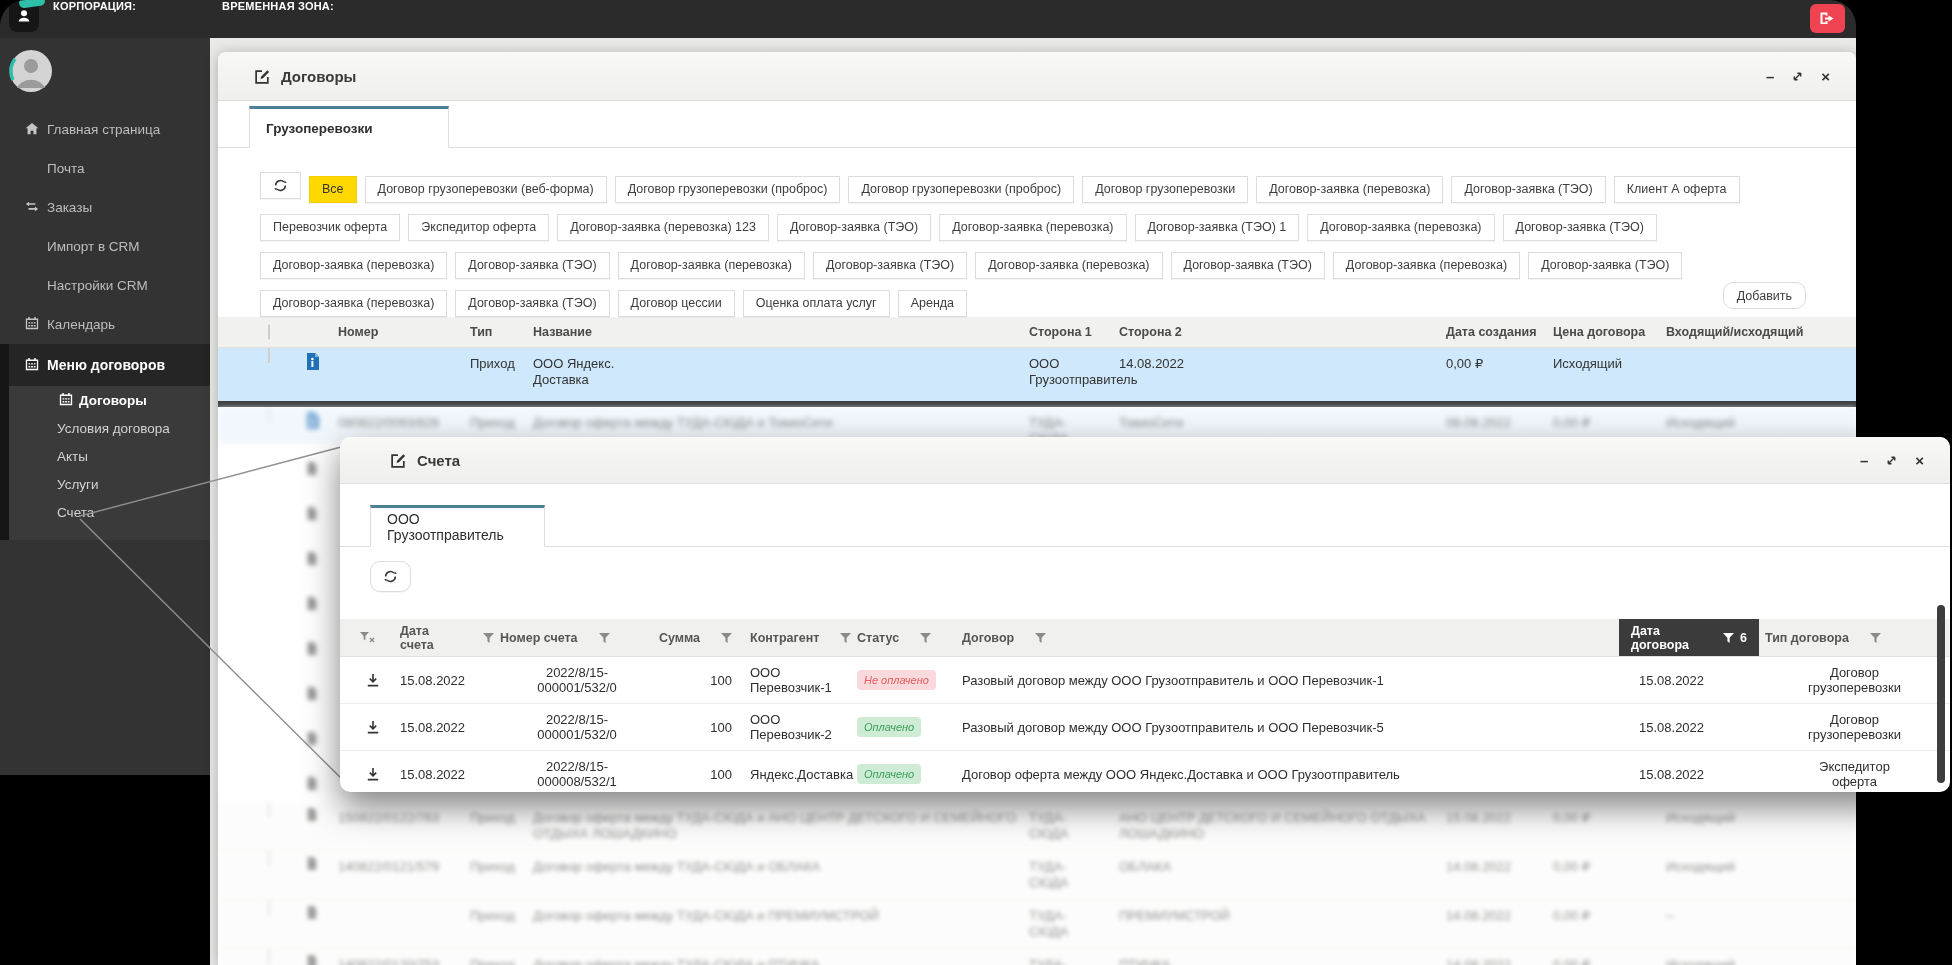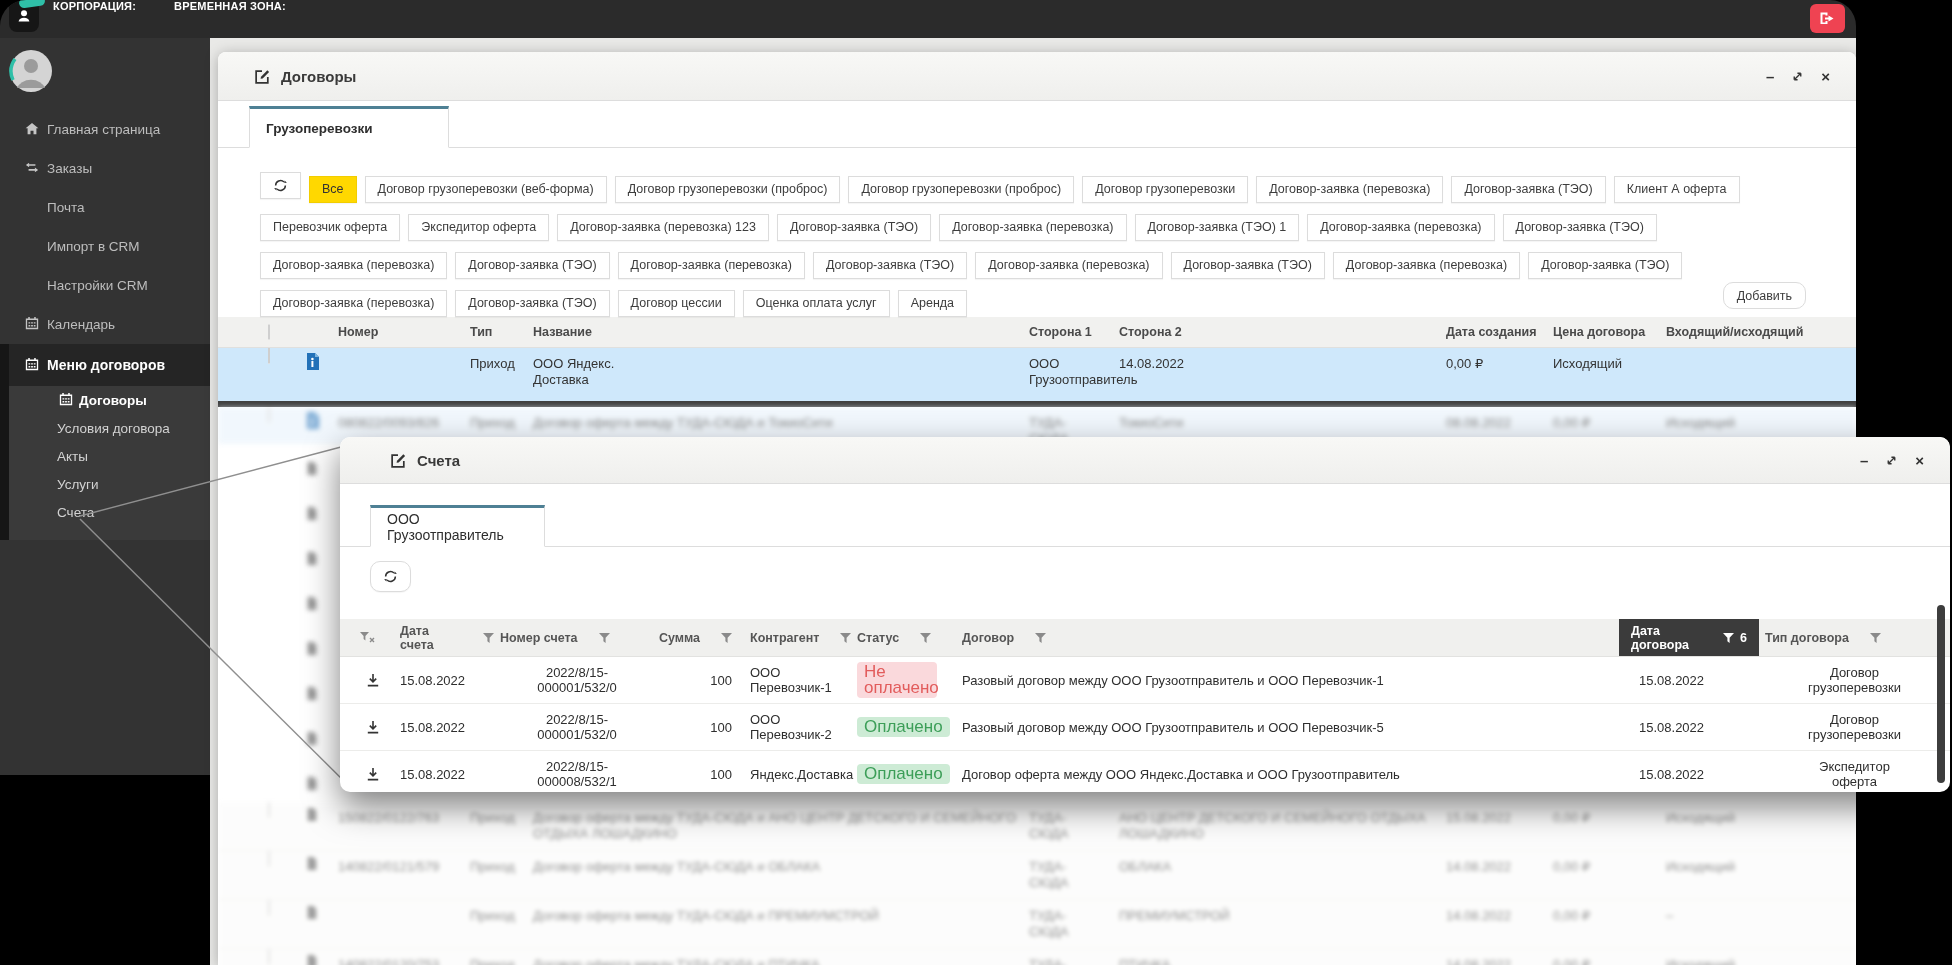--- a/index.html
+++ b/index.html
@@ -9,21 +9,21 @@
        border-radius:26px 26px 0 0;overflow:hidden;z-index:1;}
   
   .topbar{position:absolute;left:0;top:0;width:100%;height:38px;background:#2b2b2b;
           display:flex;}
   .tb-avatar{position:relative;width:30px;height:32px;margin-left:9px;background:#161616;
              border-radius:8px;display:flex;align-items:center;justify-content:center;}
   .tb-avatar .blob{position:absolute;right:-6px;top:-3px;width:26px;height:10px;
              background:#2fbfa8;border-radius:6px;transform:rotate(-8deg);}
   .tb-avatar svg{position:relative;z-index:2;}
   .tb-label{color:#fff;font-size:11px;font-weight:700;letter-spacing:.2px;margin-left:14px;}
-  .tb-label.tz{margin-left:38px;}
+  .tb-label.tz{margin-left:86px;}
   .logout{position:absolute;right:11px;top:4px;width:35px;height:29px;background:#ef4352;
           border:none;border-radius:6px;display:flex;align-items:center;justify-content:center;cursor:pointer;}
   
   .sidebar{position:absolute;left:0;top:38px;width:210px;height:737px;background:#333;overflow:hidden;}
   .avatar-wrap{padding:10px 0 12px 8px;}
   .side-item{display:flex;align-items:center;height:39px;color:#bdbdbd;font-size:13.5px;cursor:pointer;}
   .side-item .ic{width:26px;margin-left:19px;text-align:center;color:#c5c5c5;flex:none;}
   .side-item .lb{margin-left:2px;}
   .side-item.noicon .lb{margin-left:47px;}
   .side-group{background:#3a3a3a;border-left:9px solid #161616;}
@@ -89,21 +89,21 @@
   .m2-table{margin-top:16px;}
   .m-row{display:grid;grid-template-columns:40px 100px 160px 90px 107px 105px 657px 146px 1fr;
          padding-left:20px;font-size:13px;color:#2e2e2e;align-items:center;}
   .m-row.header{background:#f0f0ee;border-bottom:1px solid #e2e2e0;height:37px;
                 font-weight:700;font-size:12.5px;color:#555;}
   .m-row .mc{padding-right:6px;display:flex;align-items:center;gap:21px;}
   .m-row .num{justify-content:center;text-align:center;line-height:15px;}
   .m-row .sum{justify-content:flex-end;padding-right:18px;}
   .m-row .typ{justify-content:center;text-align:center;line-height:15px;}
   .inv-row{min-height:46px;border-bottom:1px solid #ececea;}
-  .badge{display:inline-block;padding:2px 7px;border-radius:4px;font-size:17px;line-height:16px;}
+  .badge{display:inline-block;padding:2px 7px;border-radius:4px;font-size:11px;line-height:16px;font-style:italic;}
   .badge.paid{background:#cdebd5;color:#3c9e58;}
   .badge.unpaid{background:#fad9dc;color:#e25c5c;max-width:66px;}
   .sort-chip{display:inline-flex;align-items:center;gap:6px;background:#3b3b3b;color:#fff;
              height:37px;padding:0 12px;font-weight:700;}
   .modal-scroll{position:absolute;right:5px;top:168px;width:8px;height:178px;background:#3d3d3d;border-radius:4px;}
   .funnel{color:#8a8a8a;display:inline-flex;}
   .sort-chip .funnel{color:#fff;}
   .callout{position:absolute;left:0;top:0;z-index:5;pointer-events:none;}
 </style>
 </head>
@@ -143,28 +143,28 @@
         <path d="M5 32 A21 21 0 0 1 7 11" stroke="#2fbfa8" stroke-width="3.5" fill="none"></path>
       </svg>
     </div>
     <nav id="side-items">
         <div class="side-item">
           <span class="ic"><svg width="16" height="15" viewBox="0 0 16 16">
               <path fill="currentColor" d="M8 2l6.8 5.8h-2.1V14H9.6v-3.6H6.4V14H3.3V7.8H1.2z"></path>
             </svg></span>
           <span class="lb">Главная страница</span>
         </div>
+        <div class="side-item noicon">
+          <span class="lb">Почта</span>
+        </div>
         <div class="side-item">
           <span class="ic"><svg width="16" height="14" viewBox="0 0 16 16">
               <path fill="currentColor" d="M4.7 3L1 5.7l3.7 2.7V6.6h7.2V4.8H4.7zM11.3 8.6L15 11.3l-3.7 2.7v-1.8H4.1v-1.8h7.2z"></path>
             </svg></span>
           <span class="lb">Заказы</span>
-        </div>
-        <div class="side-item noicon">
-          <span class="lb">Почта</span>
         </div>
         <div class="side-item noicon">
           <span class="lb">Импорт в CRM</span>
         </div>
         <div class="side-item noicon">
           <span class="lb">Настройки CRM</span>
         </div>
         <div class="side-item">
           <span class="ic"><svg width="14" height="14" viewBox="0 0 16 16">
               <path fill="none" stroke="currentColor" stroke-width="1.5" d="M1.7 3.7h12.6v10.6H1.7z"></path>

